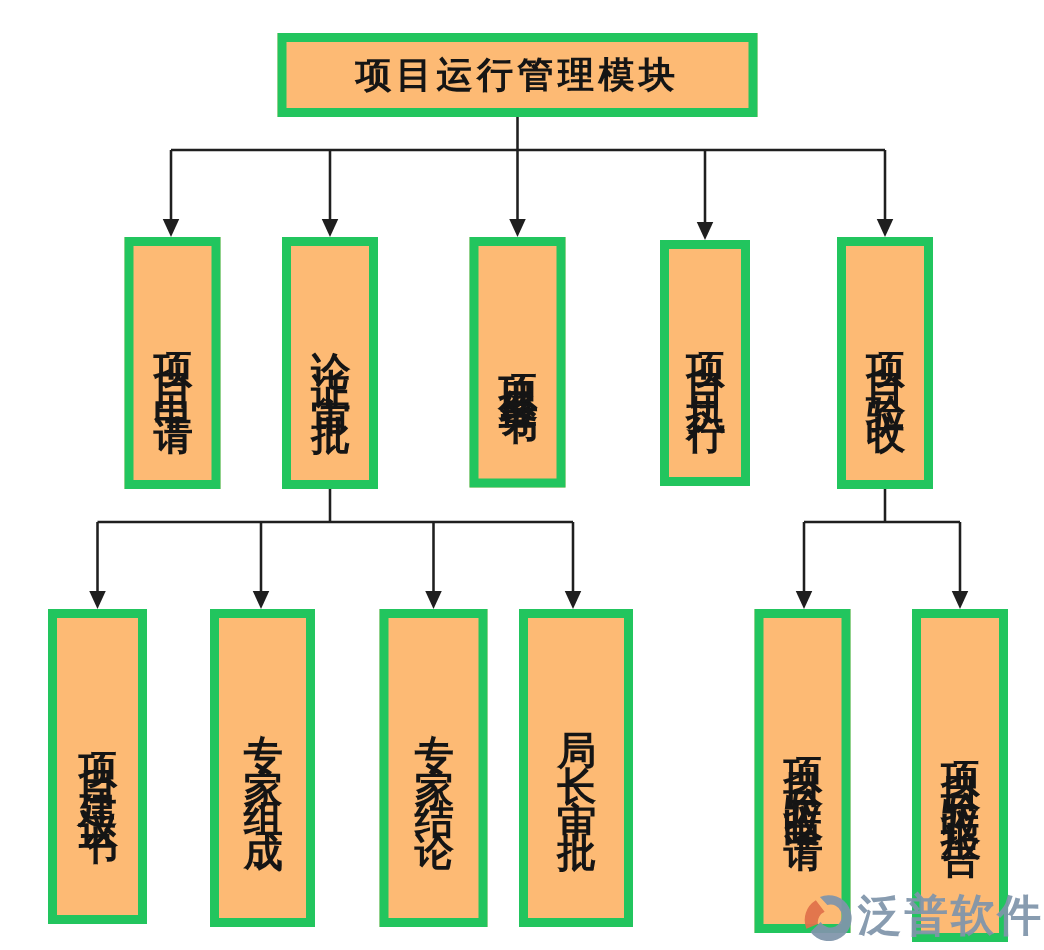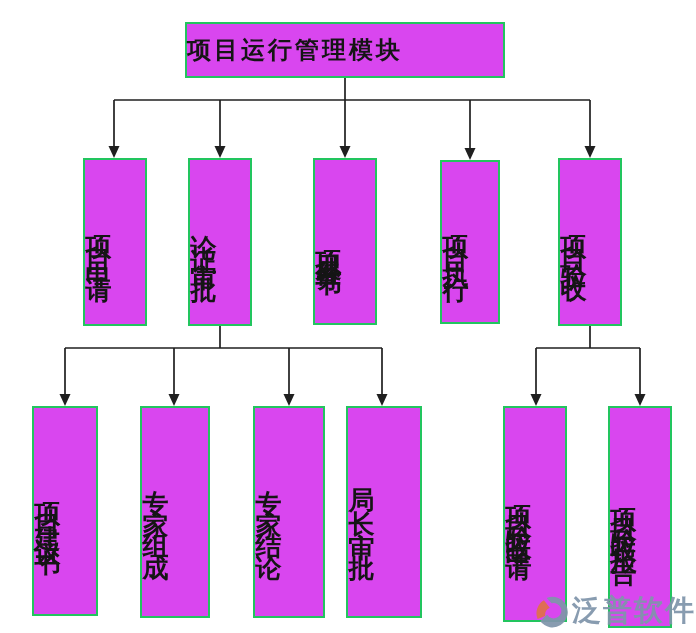--- a/index.html
+++ b/index.html
@@ -8,25 +8,26 @@
     background: #ffffff;
     position: relative;
     overflow: hidden;
     font-family: "Liberation Serif", "DejaVu Serif", serif;
   }
   .canvas { position: absolute; left: 0; top: 0; width: 696px; height: 633px; }
   #connector-layer { position: absolute; left: 0; top: 0; pointer-events: none; }
 
   .box {
     position: absolute;
-    background: #d946ef;
-    border: 2px solid #22c55e;
+    background: #fdba74;
+    border: 6px solid #22c55e;
     box-sizing: border-box;
     display: flex;
     align-items: center;
+    justify-content: center;
     color: #151515;
   }
   .root-box {
     left: 185px; top: 22px; width: 320px; height: 56px;
     font-size: 24px; font-weight: 600; letter-spacing: 3px;
     white-space: nowrap;
   }
   .vtext {
     writing-mode: vertical-rl;
     text-orientation: upright;

